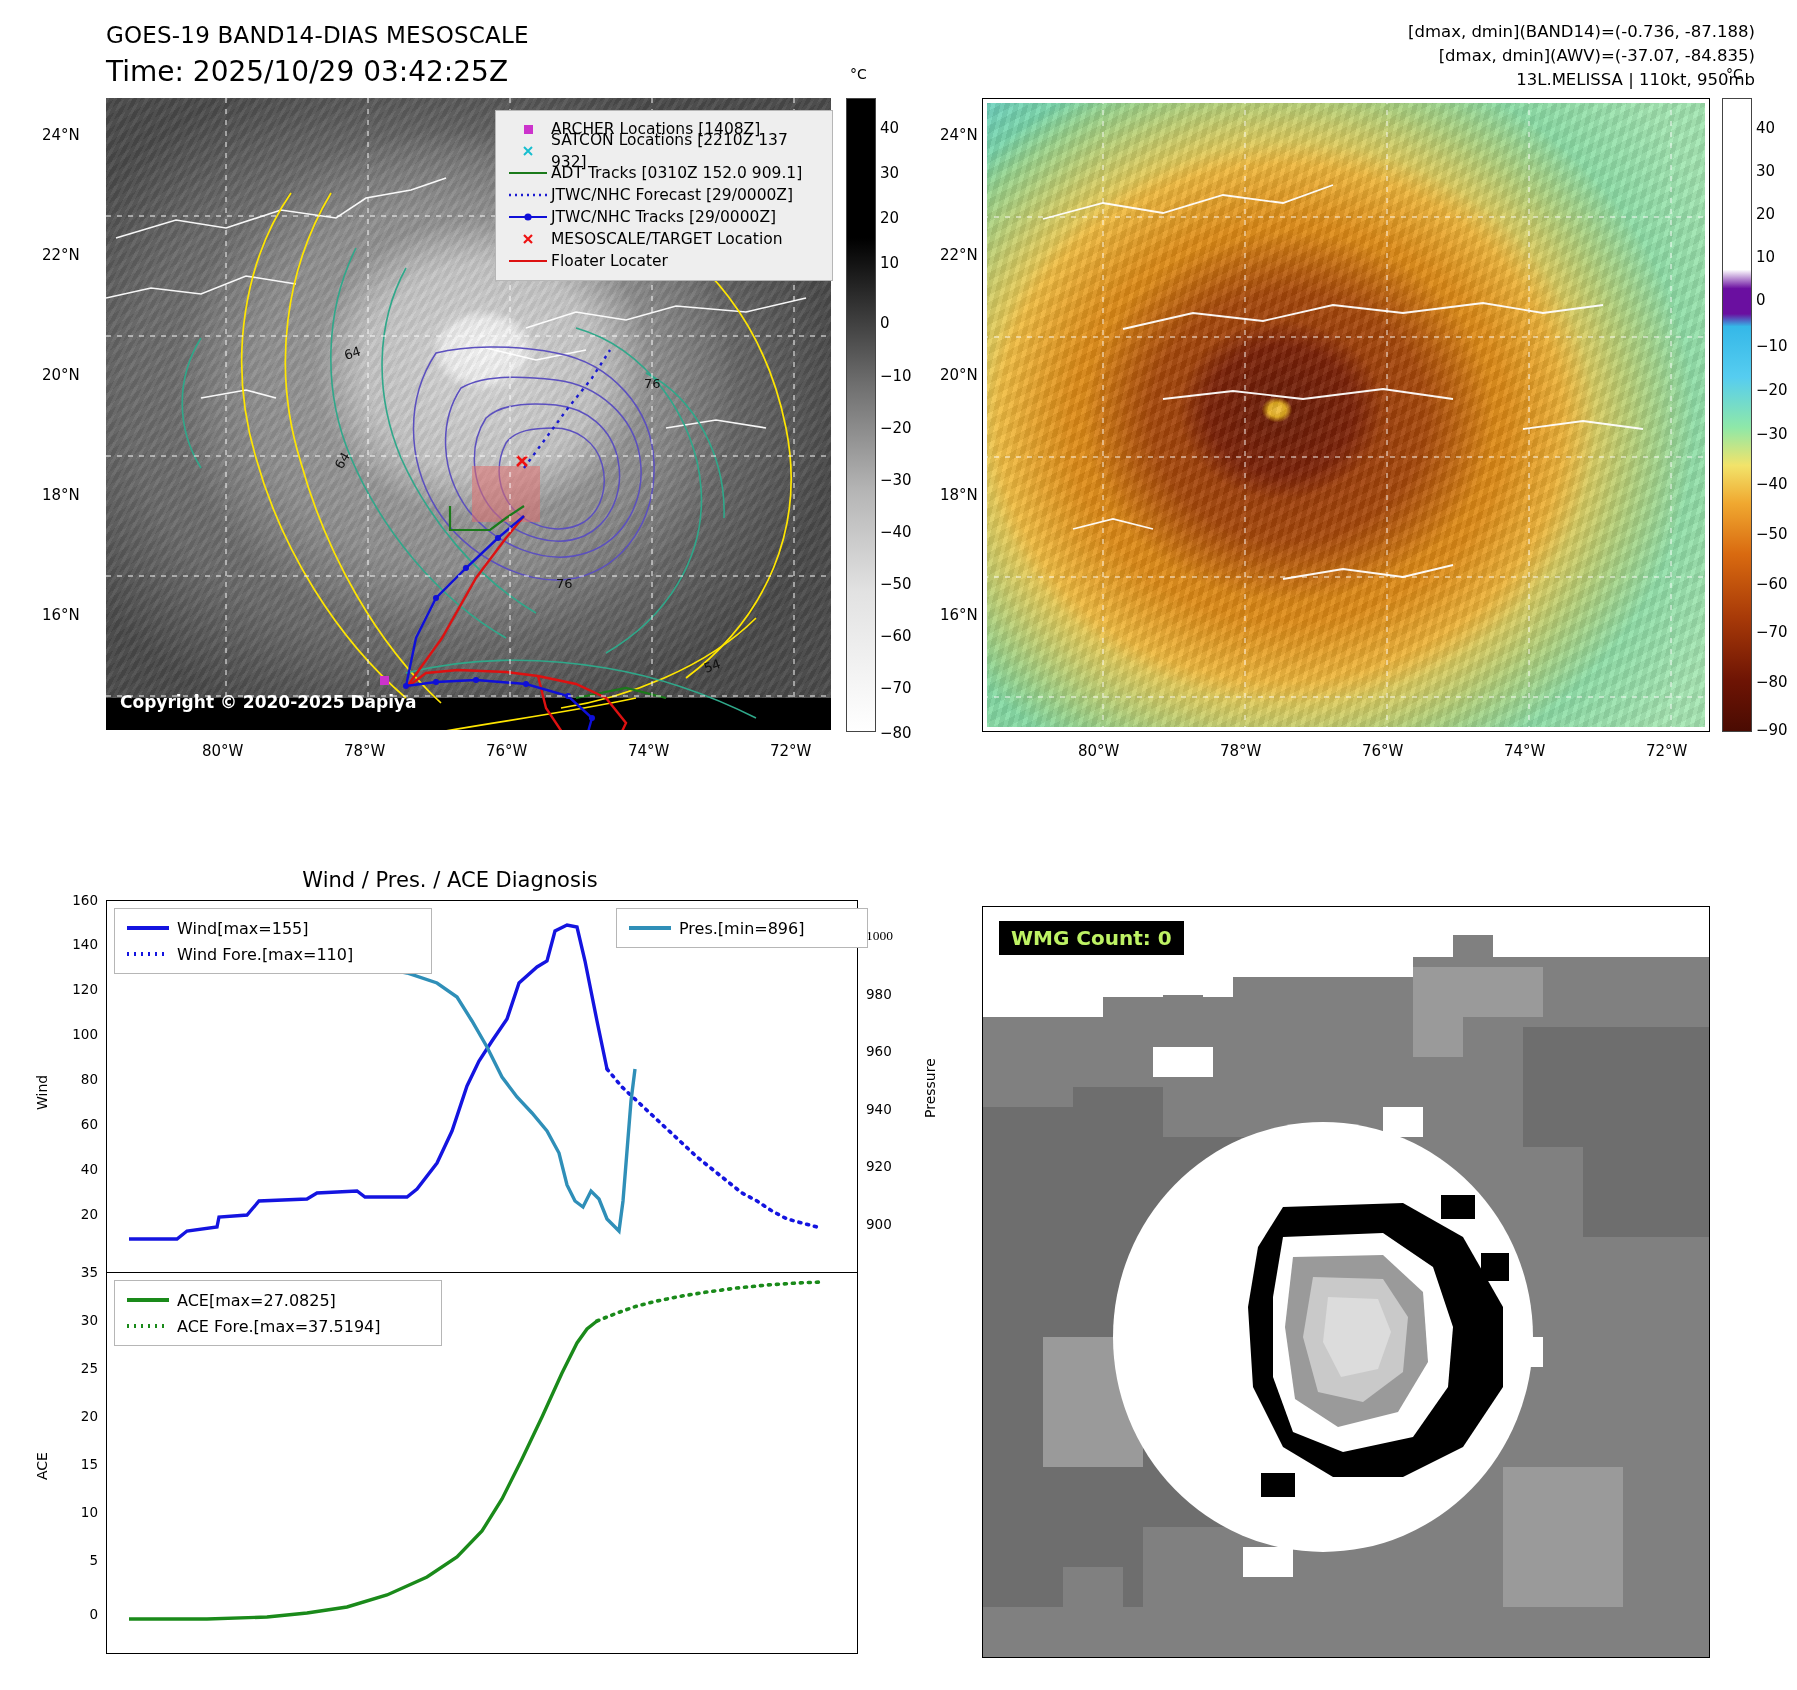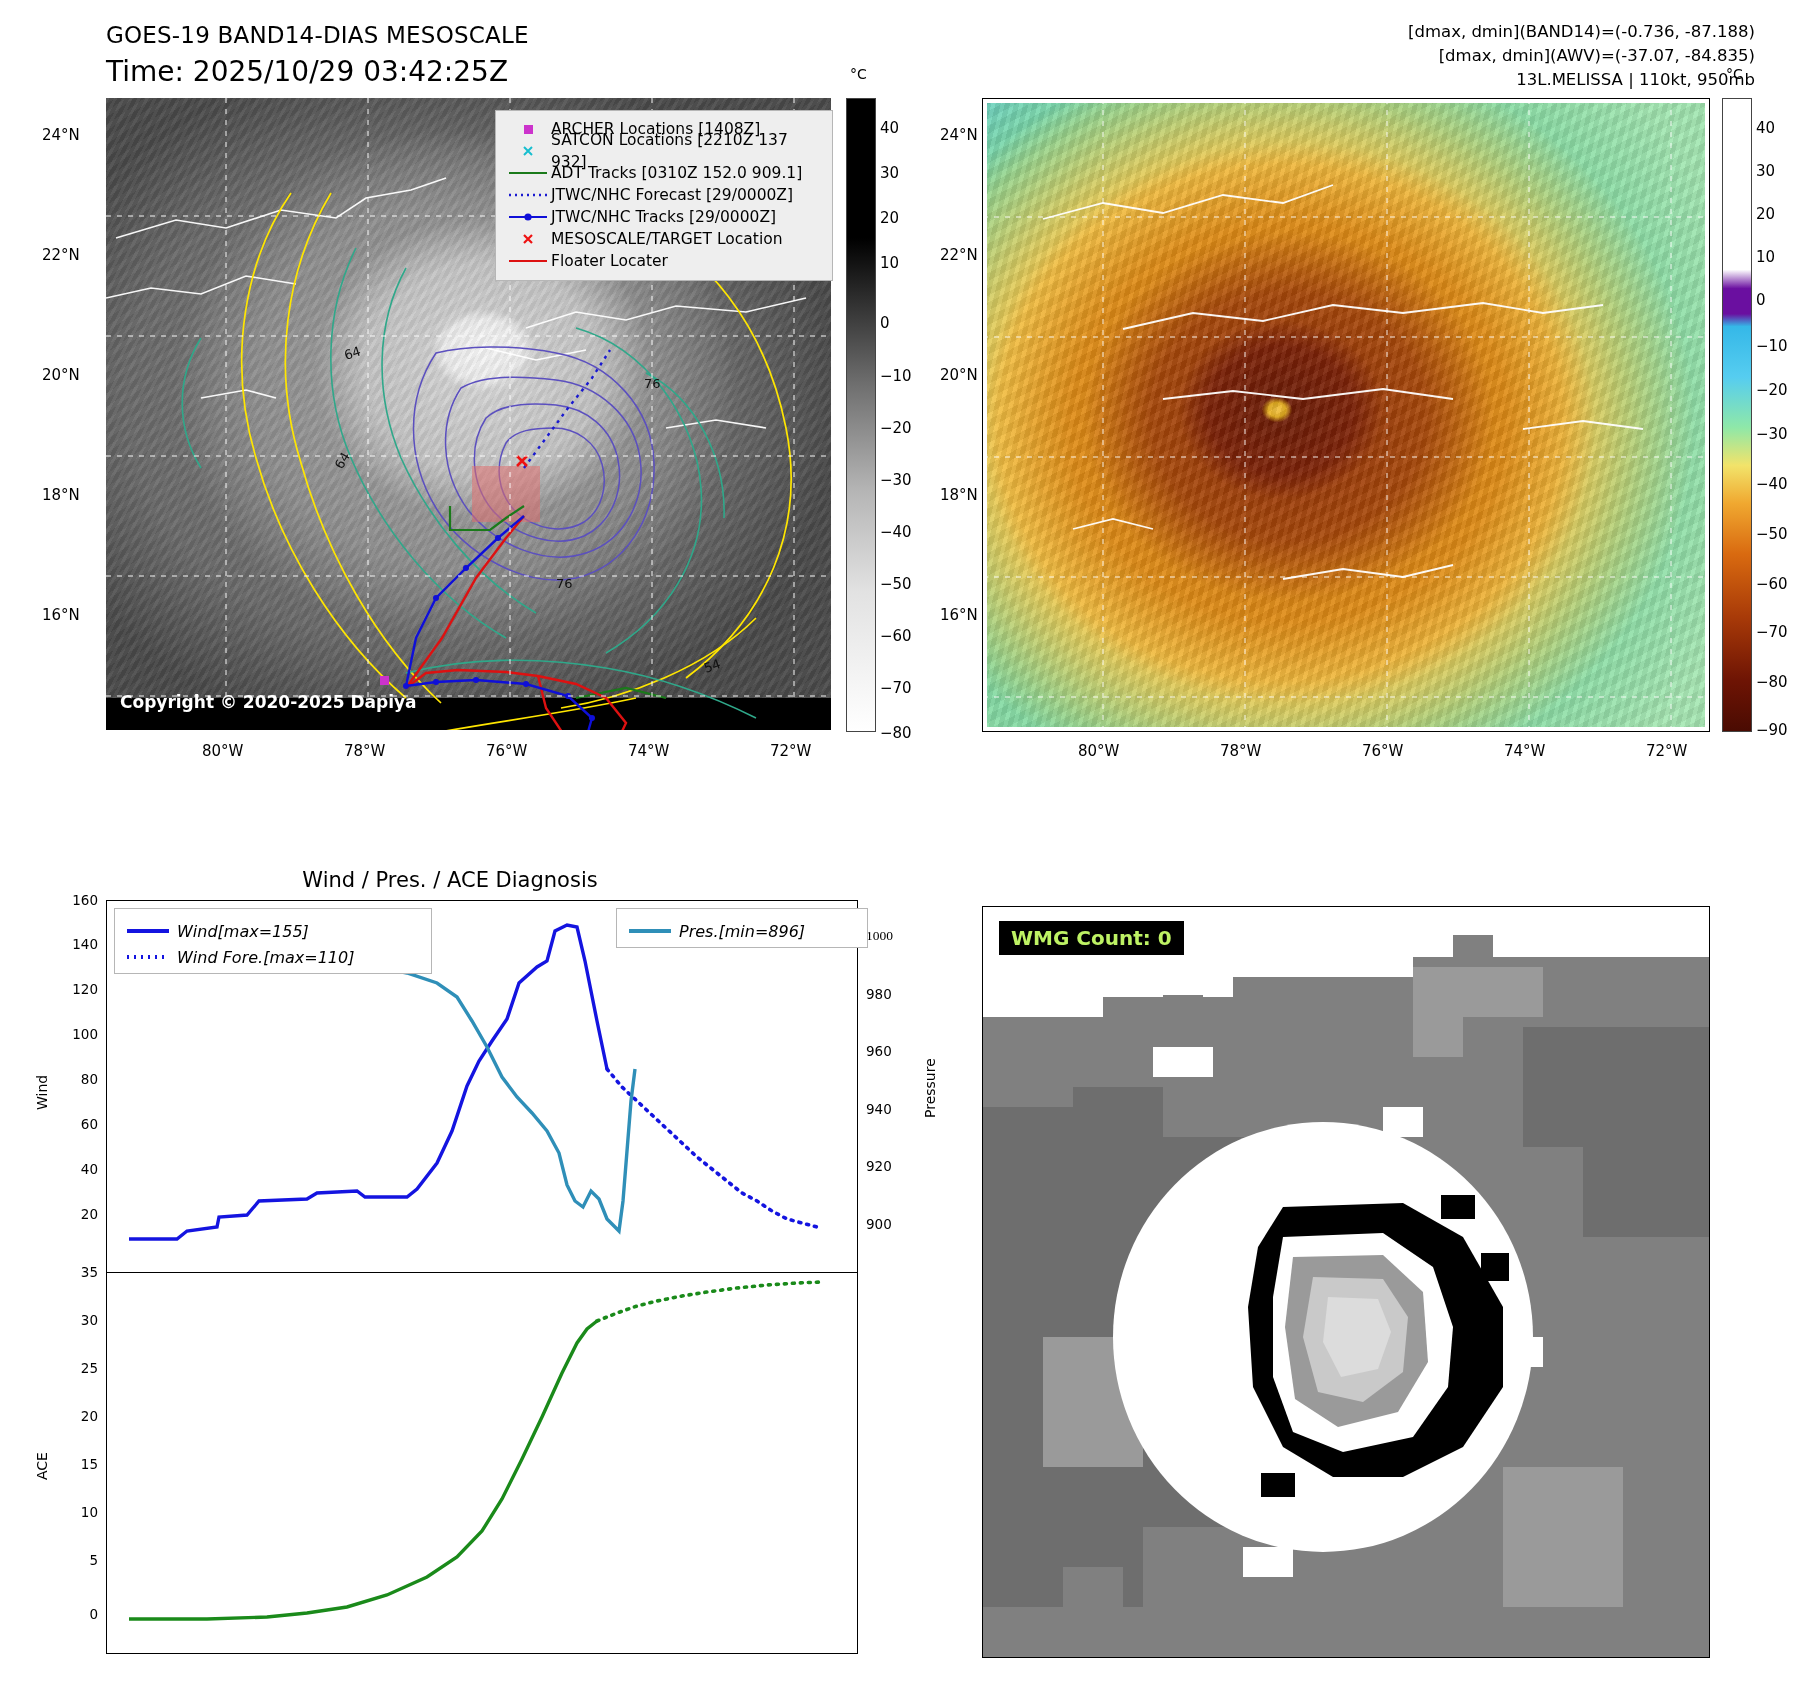--- a/index.html
+++ b/index.html
@@ -66,21 +66,21 @@
   }
 
   
   #bl{left:0;top:880px;width:900px;height:810px;}
   .bl-title{position:absolute;left:0;right:0;top:-12px;text-align:center;font-size:21px;}
   .plotbox{position:absolute;border:1px solid #000;background:#fff;}
   .axtext{position:absolute;font-size:13.5px;}
   .axtext.r{text-align:right;}
   .rot{transform:rotate(-90deg);transform-origin:left top;font-size:14px;position:absolute;}
   .lg2{position:absolute;background:#fff;border:1px solid #b6b6b6;font-size:16px;padding:6px 10px;}
-  .lg2 .row{display:flex;align-items:flex-end;height:26px;font-style:italic;}
+  .lg2 .row{display:flex;align-items:center;height:26px;}
   .lg2 .gly{width:52px;flex:0 0 52px;}
 
   
   #br{left:900px;top:880px;width:897px;height:810px;}
   .wmgbox{position:absolute;left:982px;top:906px;width:726px;height:750px;border:1px solid #000;background:#fff;overflow:hidden;}
   .wmg-badge{position:absolute;left:16px;top:14px;background:#000;color:#bef264;font-weight:bold;font-size:20px;padding:5px 12px;}
 </style>
 </head>
 <body>
 
@@ -433,20 +433,34 @@
   <div class="axtext r" style="left:54px;top:384px;width:44px;">35</div>
   <div class="axtext r" style="left:54px;top:432px;width:44px;">30</div>
   <div class="axtext r" style="left:54px;top:480px;width:44px;">25</div>
   <div class="axtext r" style="left:54px;top:528px;width:44px;">20</div>
   <div class="axtext r" style="left:54px;top:576px;width:44px;">15</div>
   <div class="axtext r" style="left:54px;top:624px;width:44px;">10</div>
   <div class="axtext r" style="left:54px;top:672px;width:44px;">5</div>
   <div class="axtext r" style="left:54px;top:726px;width:44px;">0</div>
   <div class="rot" style="left:34px;top:600px;">ACE</div>
 
+  <div class="lg2" style="left:114px;top:400px;width:306px;">
+    <div class="row">
+      <span class="gly"><svg width="46" height="12">
+            <line x1="2" y1="6" x2="44" y2="6" stroke="#1a8a1a" stroke-width="4"></line>
+          </svg></span>
+      <span>ACE[max=27.0825]</span>
+    </div>
+    <div class="row">
+      <span class="gly"><svg width="46" height="12">
+            <line x1="2" y1="6" x2="44" y2="6" stroke="#1a8a1a" stroke-width="4" stroke-dasharray="2 5"></line>
+          </svg></span>
+      <span>ACE Fore.[max=37.5194]</span>
+    </div>
+  </div>
 </div>
 
 <div class="panel" id="br"></div>
 <div class="wmgbox">
   <svg width="726" height="750">
     <rect x="0" y="0" width="726" height="750" fill="#ffffff"></rect>
 
     <path fill="#808080" d="M0 110 L120 110 L120 90 L250 90 L250 70 L430 70 L430 50 L726 50 L726 750 L0 750 Z"></path>
 
     <path fill="#6e6e6e" d="M0 200 L90 200 L90 180 L180 180 L180 230 L300 230 L300 300 L430 300 L430 430 L300 430 L300 620 L160 620 L160 700 L0 700 Z"></path>

